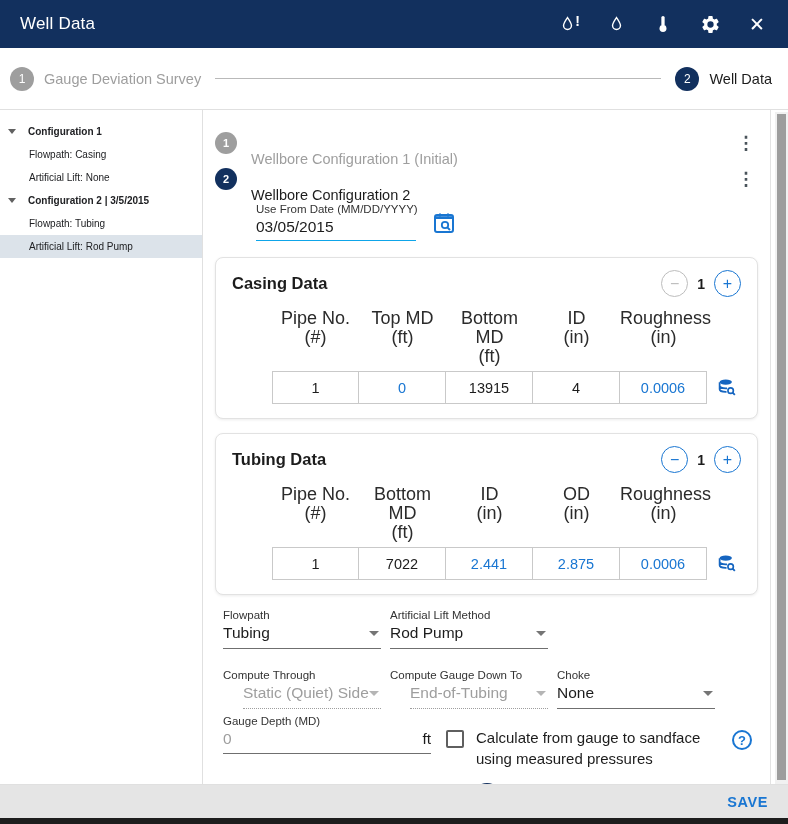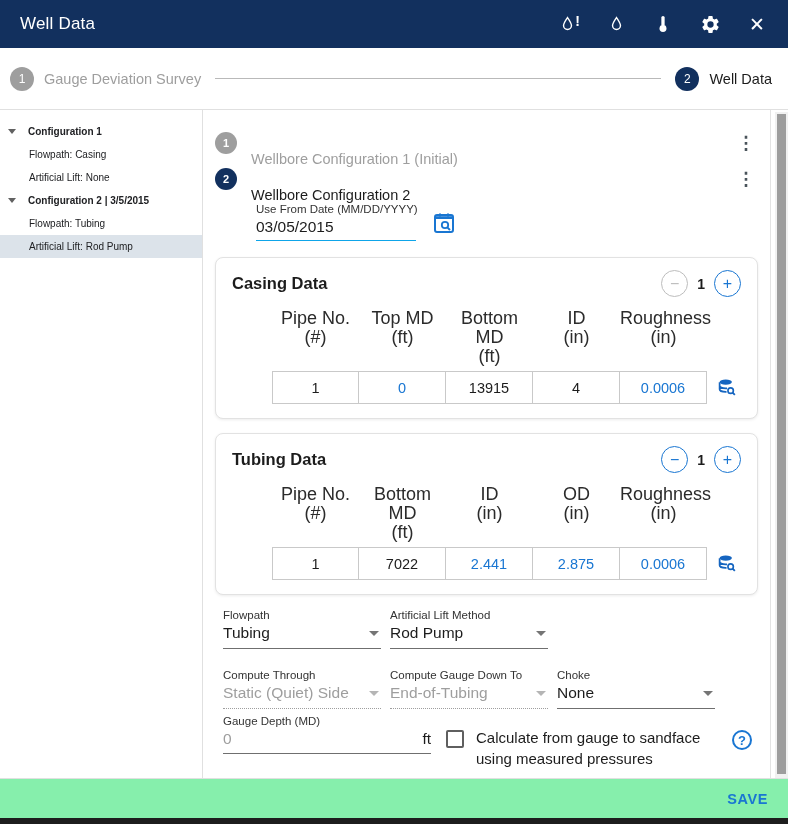--- a/index.html
+++ b/index.html
@@ -88,43 +88,43 @@
   .form-grid { display:grid; grid-template-columns:158px 158px 158px; column-gap:9px; row-gap:20px;
                margin:14px 0 0 8px; }
   .select-field { display:flex; flex-direction:column; cursor:pointer; }
   .select-row { display:flex; align-items:center; justify-content:space-between; padding-bottom:6px; }
   .select-value { font-size:15.5px; color:#1c1c1c; }
   .caret { width:0; height:0; border-left:5px solid transparent; border-right:5px solid transparent;
            border-top:5.5px solid #757575; margin-right:2px; }
   .select-field.enabled .select-row { border-bottom:1px solid #6f6f6f; }
   .select-field.disabled { cursor:default; }
   .select-field.disabled .select-value { color:#9e9e9e; }
-  .select-field.disabled .select-row { border-bottom:1px dotted #9e9e9e; }
+  .select-field.disabled .select-row { border-bottom:1px dotted #9e9e9e;margin-left:20px; }
   .select-field.disabled .caret { border-top-color:#b5b5b5; }
   
   .gauge-row { display:flex; align-items:flex-start; margin:6px 0 0 8px; }
   .gauge-field { width:208px; }
   .gauge-inner { display:flex; align-items:baseline; justify-content:space-between;
                  border-bottom:1px solid #6f6f6f; padding-bottom:5px; }
   .gauge-value { font-size:15.5px; color:#9e9e9e; }
   .gauge-unit { font-size:15.5px; color:#1c1c1c; }
   .chk-group { display:flex; align-items:flex-start; margin-left:15px; padding-top:12px; }
   .chk-box { width:18px; height:18px; border:2px solid #5f5f5f; border-radius:2px; margin:3px 12px 0 0;
              flex:0 0 auto; cursor:pointer; background:#fff; }
   .chk-label { font-size:15px; color:#1c1c1c; width:252px; line-height:21px; }
   .help-btn { width:20px; height:20px; border:2px solid var(--accent); border-radius:50%;
               color:var(--accent); font-size:13px; font-weight:bold; display:flex; align-items:center;
               justify-content:center; margin:3px 0 0 4px; cursor:pointer; flex:0 0 auto; }
   
   .fab { width:30px; height:30px; border-radius:50%; background:var(--navy); color:#fff; font-size:21px;
          display:flex; align-items:center; justify-content:center; margin:14px auto 0; cursor:pointer;
          padding-bottom:2px; }
   
-  .footer { height:40px; flex:0 0 auto; border-top:1px solid #e0e0e0; display:flex; align-items:center;
-            justify-content:flex-end; padding-right:20px; background:#86efac; }
+  .footer { height:34px; flex:0 0 auto; border-top:1px solid #e0e0e0; display:flex; align-items:center;
+            justify-content:flex-end; padding-right:20px; background:#e5e5e5; }
   .save-btn { color:var(--accent); font-size:14.5px; font-weight:bold; letter-spacing:.6px; cursor:pointer; }
   .bottom-strip { height:6px; flex:0 0 auto; background:#1d1d1d; }
 </style>
 </head>
 <body>
 
 <div class="app">
 
   <div class="hdr">
     <div class="hdr-title">Well Data</div>

